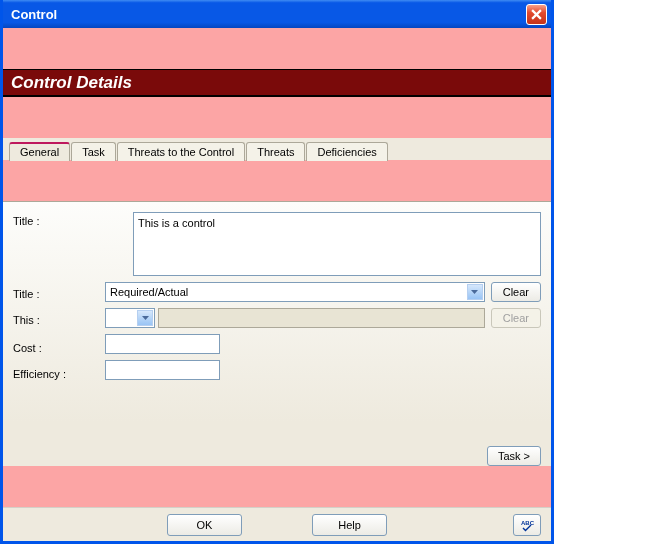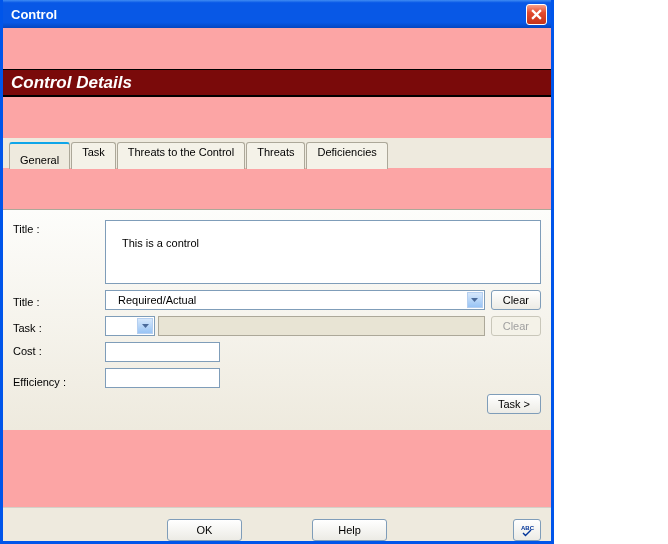--- a/index.html
+++ b/index.html
@@ -54,22 +54,22 @@
       margin-right: 1px;
       border-top-left-radius: 3px;
       border-top-right-radius: 3px;
       cursor: pointer;
       font-size: 11px;
       position: relative;
       top: 1px;
     }
     .tab.active {
       background: #eeeade;
-      border-top: 2px solid #0ea5e9;
-      padding-top: 10px;
+      border-top: 2px solid #be185d;
+      padding-top: 2px;
       z-index: 2;
     }
     .content {
       flex: 1;
       background: linear-gradient(to bottom, #fdfdfb 0%, #eeeade 220px, #eeeade 100%);
       border-top: 1px solid #aca899;
       margin: 0;
       position: relative;
       padding: 10px 10px 10px 10px;
     }
@@ -80,33 +80,34 @@
     }
     .form-label {
       width: 92px;
       padding-top: 3px;
       color: #000;
     }
     .title-textarea {
       flex: 1;
       height: 64px;
       border: 1px solid #7f9db9;
-      padding: 16px;
+      padding: 4px;
       font-family: inherit;
       font-size: 11px;
       resize: none;
       background: #fff;
+      margin-left: 28px;
     }
     .type-select {
       flex: 1;
       height: 20px;
       border: 1px solid #7f9db9;
       background: #fff;
       position: relative;
-      padding: 2px 12px;
+      padding: 2px 4px;
       display: flex;
       align-items: center;
     }
     .dd-arrow {
       position: absolute;
       right: 1px; top: 1px;
       width: 16px; height: 16px;
       background: linear-gradient(to bottom, #d6e7fb, #99c4f5);
       border: 1px solid #b5cff0;
       display: flex; align-items: center; justify-content: center;
@@ -147,40 +148,39 @@
     }
     .text-input {
       width: 115px; height: 20px;
       border: 1px solid #7f9db9;
       background: #fff;
       padding: 2px 4px;
       font-size: 11px;
     }
     .task-btn-wrap {
       position: absolute;
-      right: 10px; bottom: 16px;
+      right: 10px; bottom: 0;
     }
     .task-btn {
       padding: 3px 10px;
       border: 1px solid #7f9db9;
       background: linear-gradient(to bottom, #fff, #ecebe5);
       border-radius: 3px;
       cursor: pointer;
       font-size: 11px;
     }
     .footer {
       height: 34px;
       background: #eeeade;
       border-top: 1px solid #d4d0c8;
       display: flex;
-      align-items: flex-end;
+      align-items: center;
       justify-content: center;
       gap: 70px;
       position: relative;
-      margin-top: 36px;
     }
     .footer .btn {
       width: 75px; height: 22px;
     }
     .spell-btn {
       position: absolute;
       right: 10px;
       width: 28px; height: 22px;
       border: 1px solid #7f9db9;
       background: linear-gradient(to bottom, #fff, #ecebe5);
@@ -226,34 +226,34 @@
         <div class="dd-arrow">
           <svg viewBox="0 0 7 4">
               <path d="M0 0 L3.5 4 L7 0 Z" fill="#4a6a9a"></path>
             </svg>
         </div>
       </div>
       <button class="btn clear-btn">Clear</button>
     </div>
 
     <div class="form-row" style="align-items:center">
-      <div class="form-label">Task :</div>
+      <div class="form-label">This :</div>
       <div class="code-select">
         <span></span>
         <div class="dd-arrow">
           <svg viewBox="0 0 7 4">
               <path d="M0 0 L3.5 4 L7 0 Z" fill="#4a6a9a"></path>
             </svg>
         </div>
       </div>
       <div class="code-readonly"></div>
       <button class="btn clear-btn" disabled="">Clear</button>
     </div>
 
-    <div class="form-row" style="align-items:flex-start">
+    <div class="form-row" style="align-items:flex-end">
       <div class="form-label">Cost :</div>
       <input type="text" class="text-input" value="" style="">
     </div>
 
     <div class="form-row" style="align-items:flex-end">
       <div class="form-label">Efficiency :</div>
       <input type="text" class="text-input" value="" style="">
     </div>
 
     <div class="task-btn-wrap">

